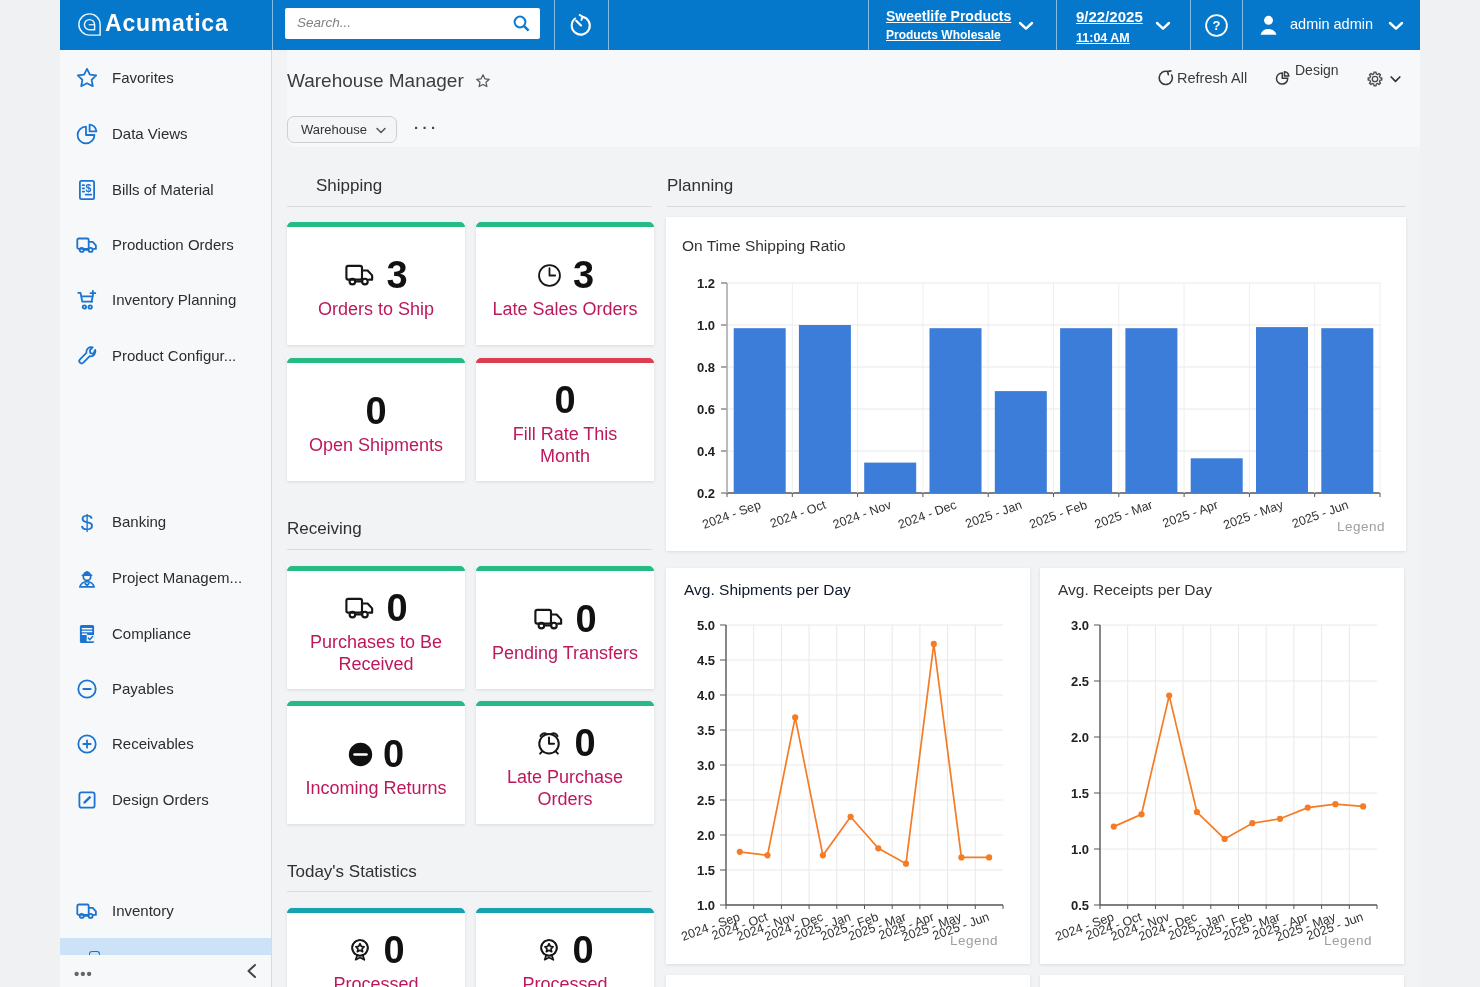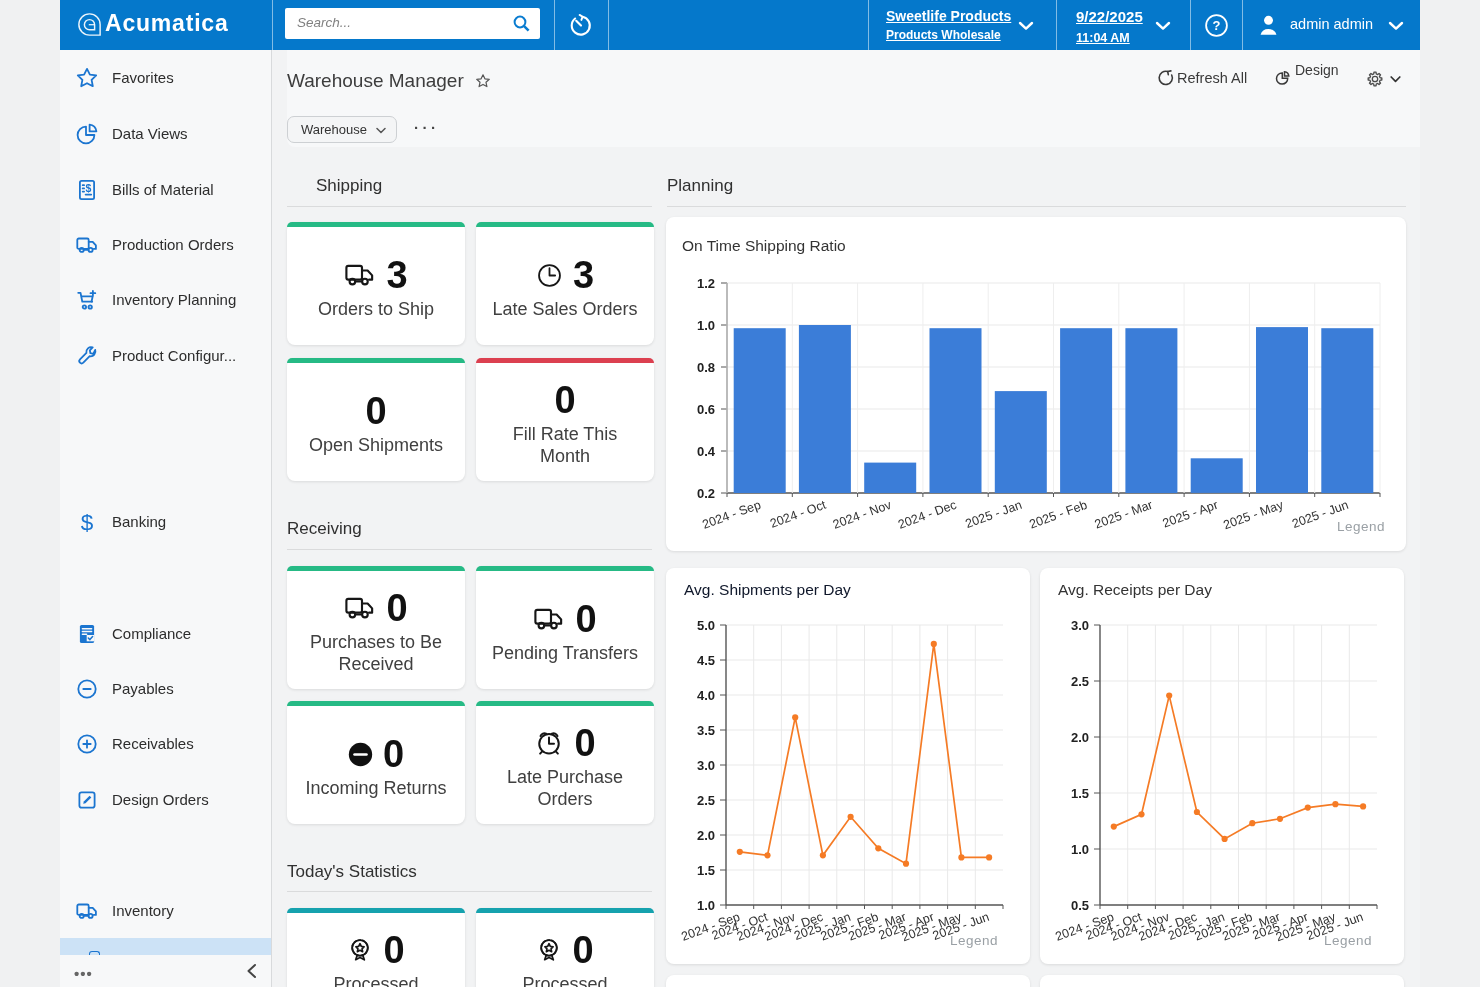--- a/index.html
+++ b/index.html
@@ -5,27 +5,27 @@
   html,body{margin:0;padding:0;}
   body{width:1480px;height:987px;background:#f0f1f2;font-family:"Liberation Sans",sans-serif;overflow:hidden;position:relative;}
   #topbar{left:60px;top:0;width:1360px;height:50px;background:#0578cb;position:absolute;}
   .tdiv{position:absolute;top:0;width:1px;height:50px;background:rgba(255,255,255,.5);}
   .tbtxt{color:#fff;font-weight:700;line-height:1.3;position:absolute;text-decoration:underline;}
   #sidebar{left:60px;top:50px;width:212px;height:937px;background:#f7f8f9;border-right:1px solid #d8dadc;box-sizing:border-box;position:absolute;}
   .sitem{position:absolute;left:0;width:211px;height:55px;}
   .sitem svg{position:absolute;left:15px;top:16px;}
   .sitem .lbl{position:absolute;left:52px;top:19px;font-size:15px;color:#2d2d2d;white-space:nowrap;}
   #content{left:272px;top:50px;width:1148px;height:937px;background:#f2f3f4;overflow:hidden;position:absolute;}
-  .card{position:absolute;background:#fff;border-radius:8px;box-shadow:0 1px 3px rgba(0,0,0,.10);}
+  .card{position:absolute;background:#fff;border-radius:0;box-shadow:0 1px 3px rgba(0,0,0,.10);}
   .topstrip{position:absolute;left:0;top:0;right:0;height:5px;border-radius:8px 8px 0 0;}
   .kpi{width:178px;height:123px;}
   .kpi .inner{position:absolute;left:0;right:0;top:5px;bottom:0;display:flex;flex-direction:column;align-items:center;justify-content:center;}
   .kpi .numrow{display:flex;align-items:center;gap:10px;margin-top:5px;}
   .kpi .num{font-size:38px;font-weight:700;color:#111;line-height:1;}
-  .kpi .lab{font-size:18px;color:#404040;text-align:center;line-height:1.22;margin-top:5px;}
+  .kpi .lab{font-size:18px;color:#be185d;text-align:center;line-height:1.22;margin-top:5px;}
   .sect{position:absolute;font-size:17px;color:#303030;}
   .sectline{position:absolute;height:1px;background:#dadbdc;}
 </style>
 </head>
 <body>
 
 <div id="topbar">
   <svg style="position:absolute;left:17px;top:12px" width="25" height="25" viewBox="0 0 24 24">
     <g fill="none" stroke="#ffffff" stroke-width="1.4" stroke-opacity="0.92">
       <path d="M12 1.8 a10.2 10.2 0 1 0 0 20.4 h10.2 v-10.2 a10.2 10.2 0 0 0 -10.2 -10.2 z"></path>
@@ -121,20 +121,31 @@
         <circle cx="15.2" cy="19" r="1.7" fill="none" stroke="#1b75d0" stroke-width="1.8" stroke-linecap="round" stroke-linejoin="round"></circle>
         <path d="M17.9 2.8 v4.8 M15.5 5.2 h4.8" fill="none" stroke="#1b75d0" stroke-width="1.8" stroke-linecap="round" stroke-linejoin="round"></path>
       </svg>
       <span class="lbl">Inventory Planning</span>
     </div>
 <div class="sitem" style="top:444px">
       <svg width="24" height="24" viewBox="0 0 24 24">
         <text x="12" y="19.5" text-anchor="middle" font-size="22.5" fill="#1b75d0" font-family="Liberation Sans">$</text>
       </svg>
       <span class="lbl">Banking</span>
+    </div>
+<div class="sitem" style="top:500px">
+      <svg width="24" height="24" viewBox="0 0 24 24">
+        <circle cx="12" cy="10.7" r="3.7" fill="none" stroke="#1b75d0" stroke-width="1.8" stroke-linecap="round" stroke-linejoin="round"></circle>
+        <path d="M8.3 9.2 a3.7 3.7 0 0 1 7.4 0 z" fill="#1b75d0"></path>
+        <path d="M7.3 9.2 h9.4" stroke="#1b75d0" stroke-width="1.5" stroke-linecap="round"></path>
+        <path d="M10.8 5.2 h2.4 v2 h-2.4 z" fill="#1b75d0"></path>
+        <path d="M4.9 20.9 a7.2 6.3 0 0 1 14.2 0 z" fill="none" stroke="#1b75d0" stroke-width="1.8" stroke-linecap="round" stroke-linejoin="round"></path>
+        <path d="M10.2 17.6 l1.8 1.8 1.8 -1.8" fill="none" stroke="#1b75d0" stroke-width="1.8" stroke-linecap="round" stroke-linejoin="round"></path>
+      </svg>
+      <span class="lbl">Project Managem...</span>
     </div>
 <div class="sitem" style="top:556px">
       <svg width="24" height="24" viewBox="0 0 24 24">
         <rect x="4.9" y="2.9" width="14.2" height="18.2" rx="1.6" fill="#1b75d0"></rect>
         <path d="M7.4 6.7 h9.2 M7.4 9.5 h9.2 M7.4 12.3 h4.2" stroke="#f7f8f9" stroke-width="1.5" stroke-linecap="round"></path>
         <rect x="11.7" y="13" width="7.4" height="6.3" fill="#f7f8f9"></rect>
         <path d="M13.3 16 l1.6 1.6 2.7 -3.1" fill="none" stroke="#1b75d0" stroke-width="1.5" stroke-linecap="round" stroke-linejoin="round"></path>
       </svg>
       <span class="lbl">Compliance</span>
     </div>

